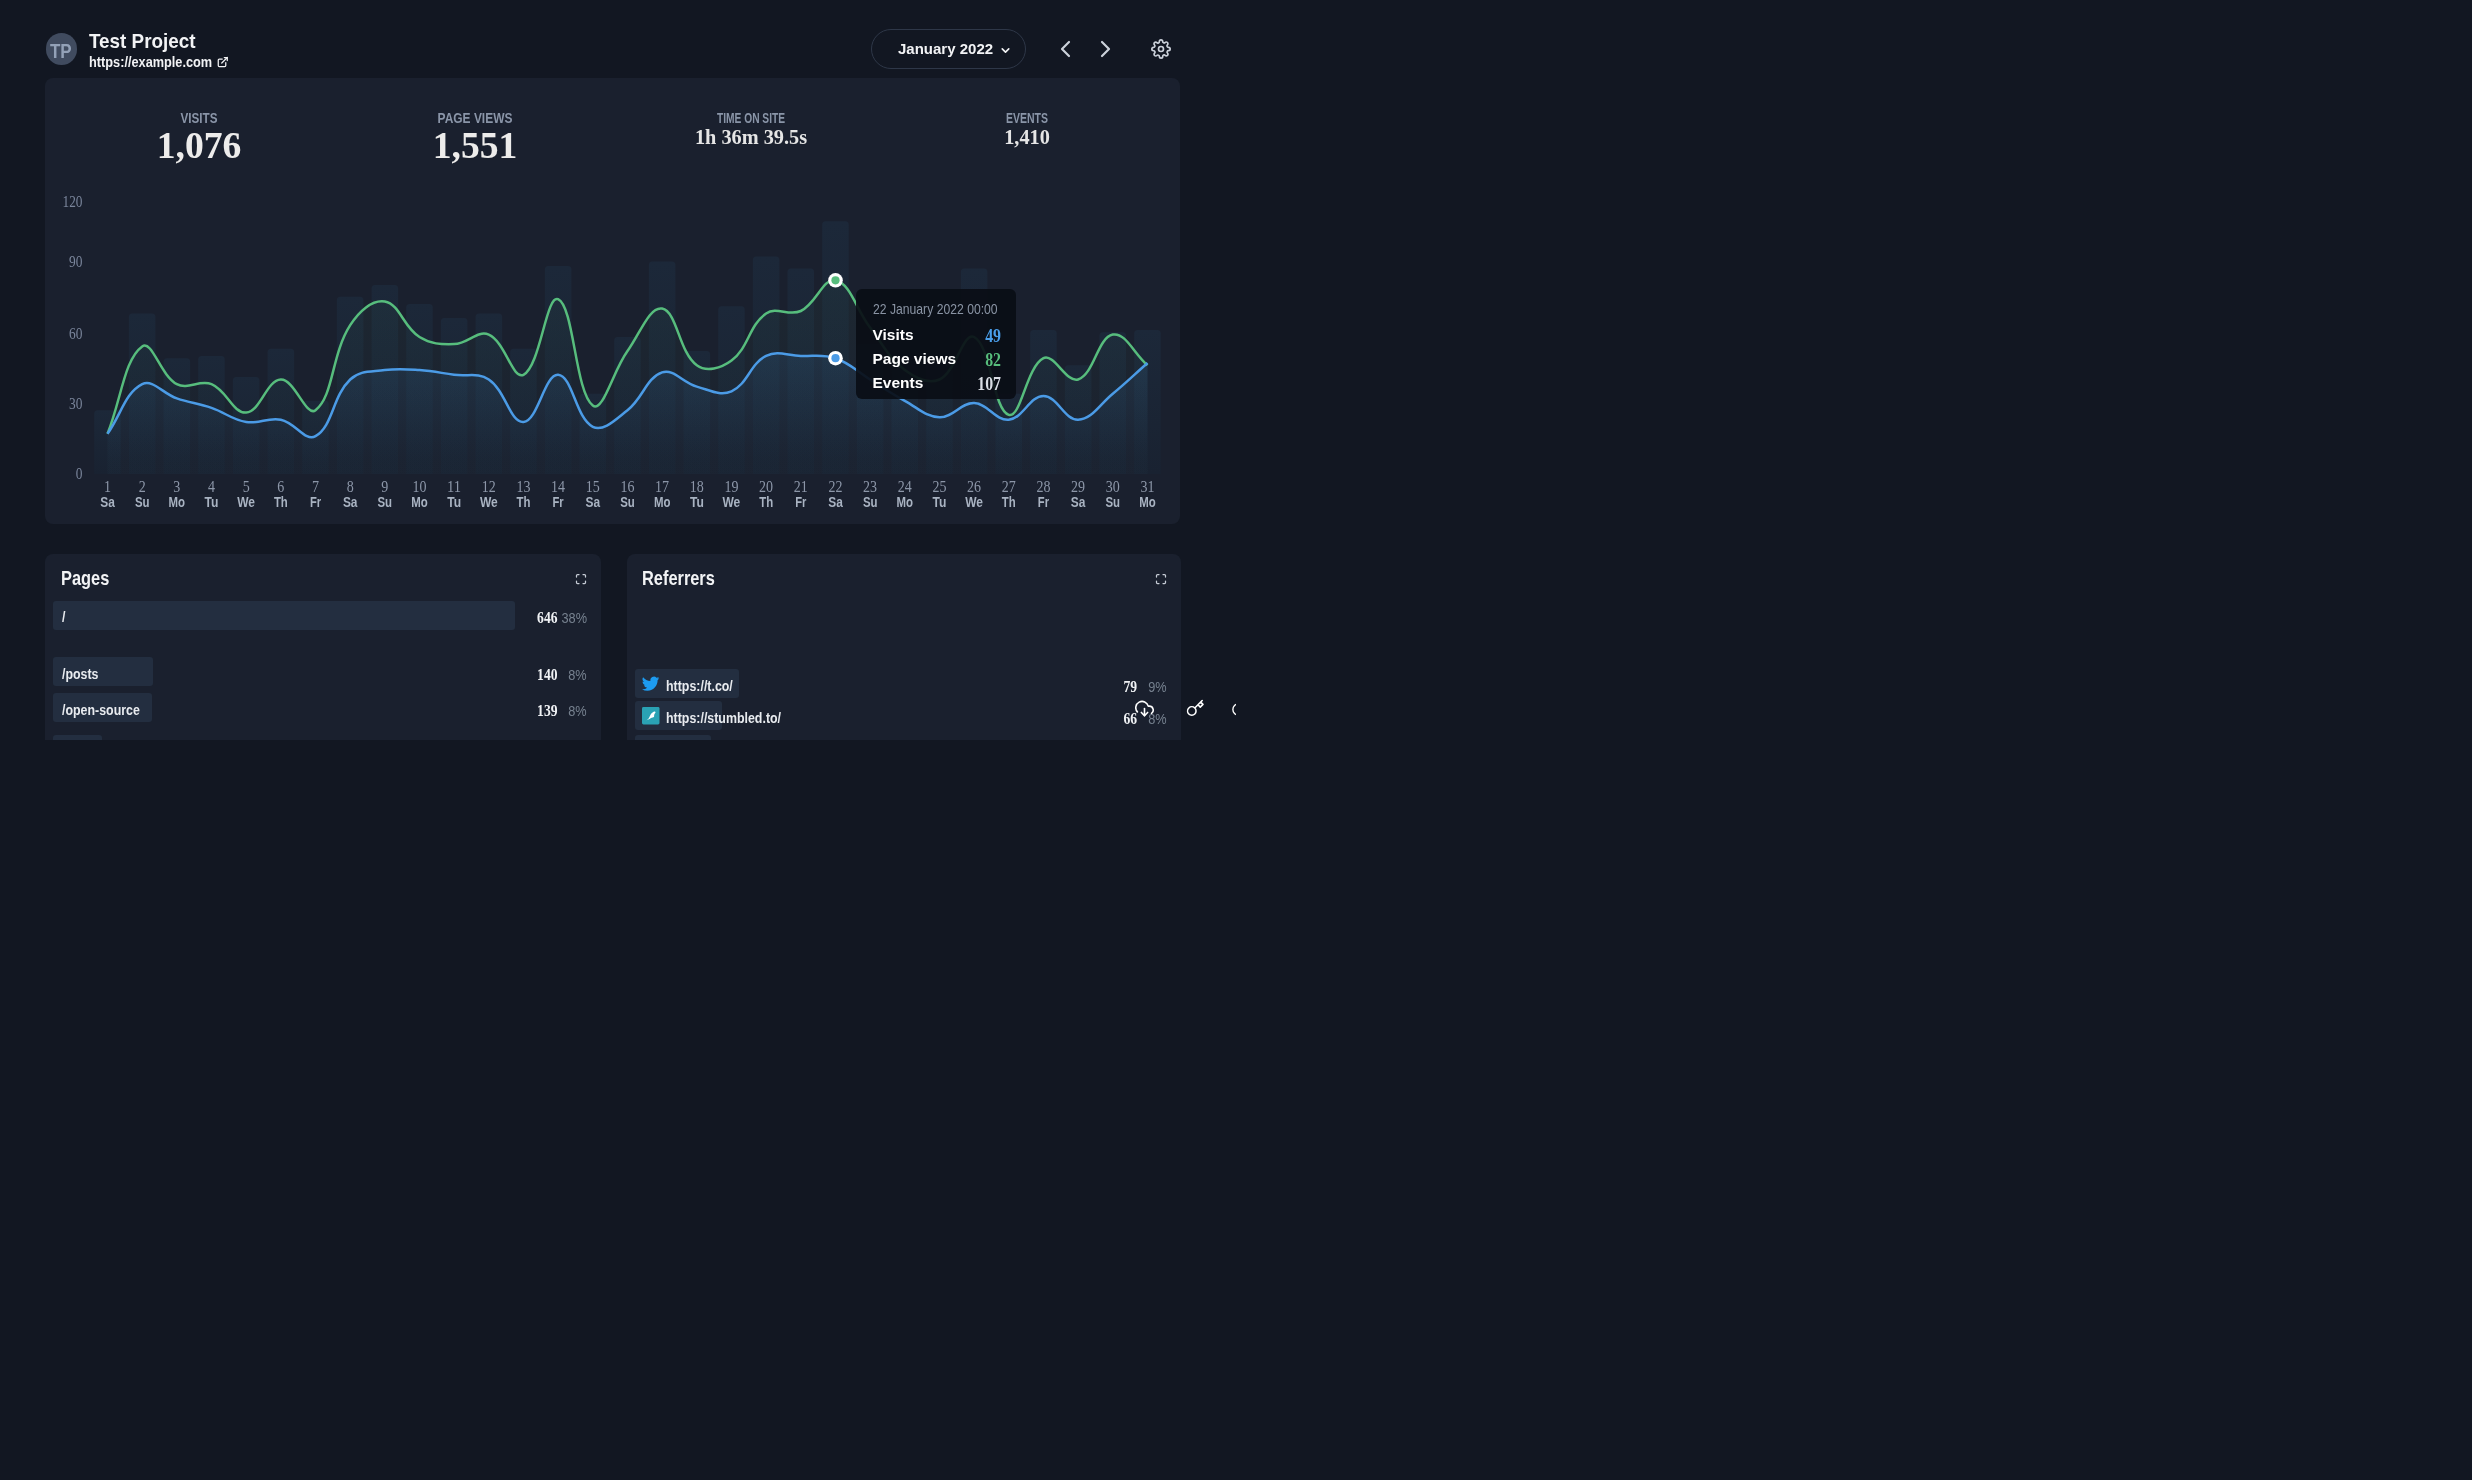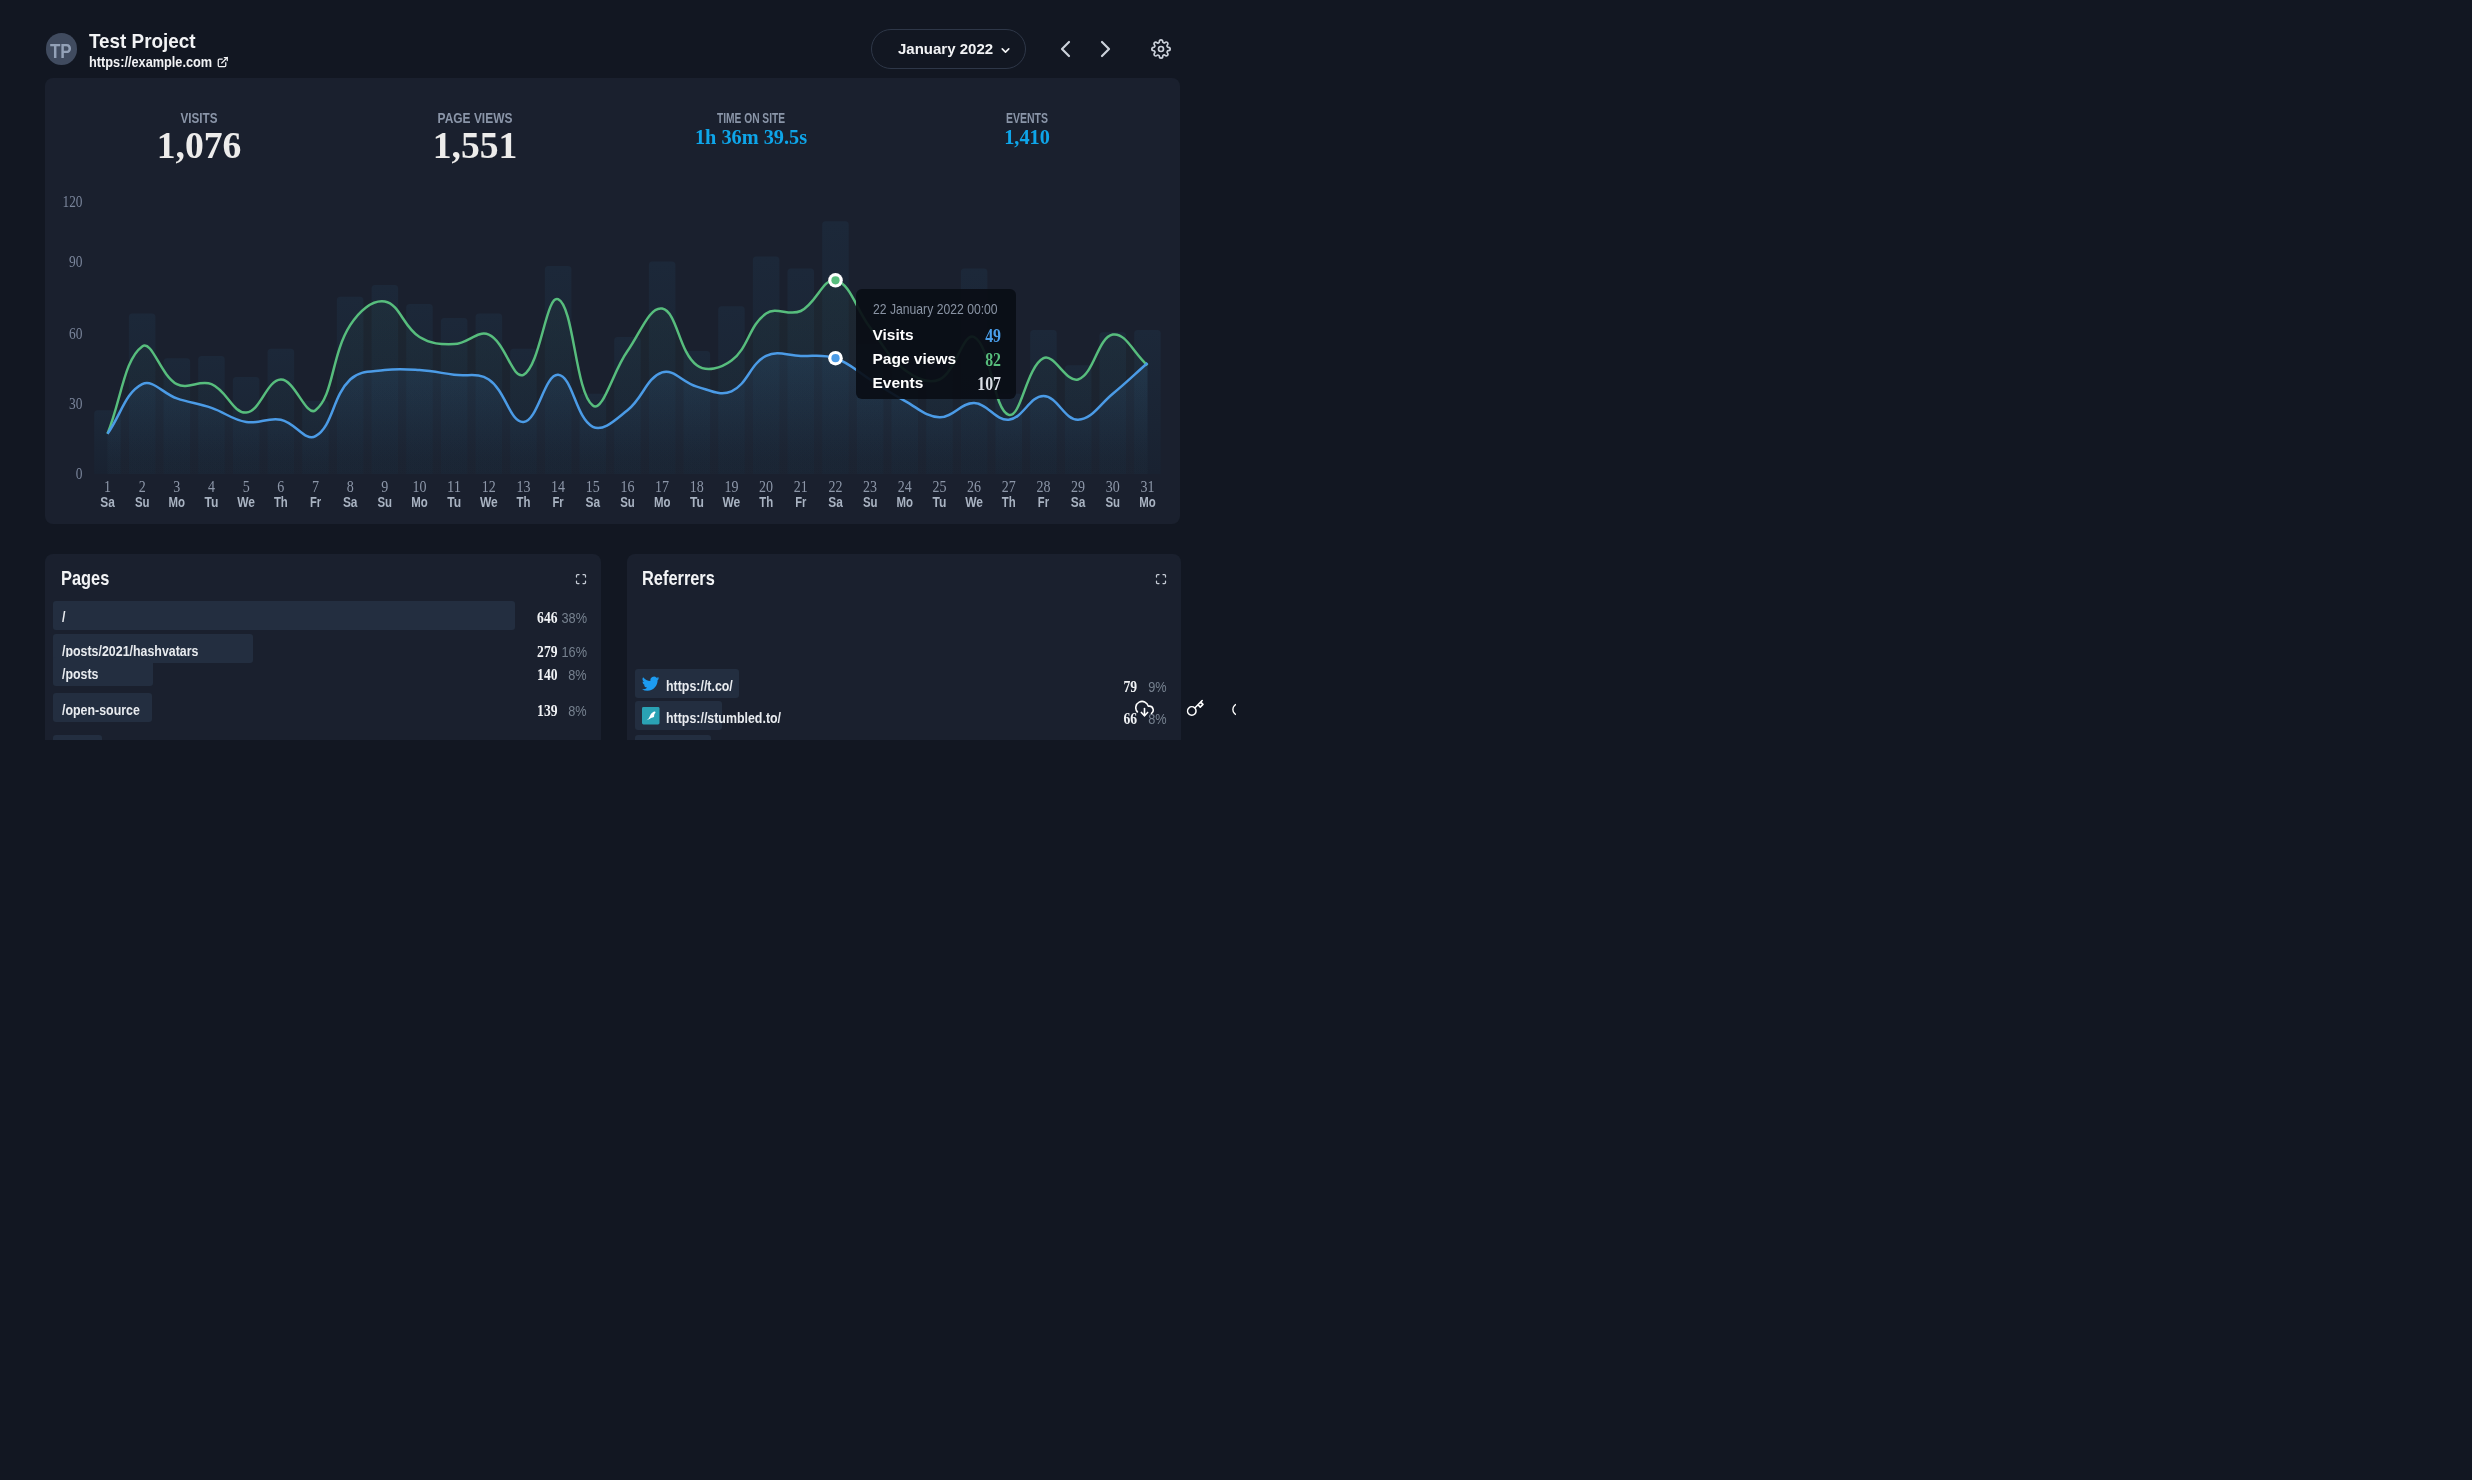--- a/index.html
+++ b/index.html
@@ -7,21 +7,21 @@
 
 .avatar{position:absolute;left:45.5px;top:33px;width:31.5px;height:31.5px;border-radius:50%;background:#404b5f;color:#93a1b7;font-weight:bold;font-size:20px;display:flex;align-items:center;justify-content:center}
 .avatar span{transform:translateY(2.5px) scaleX(0.85)}
 .h-title{position:absolute;left:88.5px;top:28.5px;font-size:20.5px;font-weight:bold;color:#f2f3f5;transform:scaleX(0.92);transform-origin:left top}
 .h-url{position:absolute;left:89px;top:53.5px;font-size:14px;font-weight:bold;color:#f2f3f5;transform:scaleX(0.91);transform-origin:left top}
 .h-url svg{vertical-align:-1px;margin-left:6px;transform:scaleX(1.1)}
 .pill{position:absolute;left:871px;top:29px;width:155px;height:40px;border:1.5px solid #2e3748;border-radius:20px;color:#f2f3f5;font-size:15px;font-weight:bold;line-height:37px;padding-left:26px}
 .pill svg{position:absolute;right:13px;top:14px}
 .mlab{position:absolute;width:260px;text-align:center;font-size:14.6px;font-weight:bold;color:#8a95a8;transform:scaleX(0.82);transform-origin:center top}
 .mval{position:absolute;width:260px;text-align:center;font-family:"Liberation Serif",serif;font-weight:bold;color:#edeceb;font-size:38.4px;line-height:1;transform:scaleX(0.98);transform-origin:center top}
-.mval2{position:absolute;width:260px;text-align:center;font-family:"Liberation Serif",serif;font-weight:bold;color:#0ea5e9;font-size:20.3px;line-height:1}
+.mval2{position:absolute;width:260px;text-align:center;font-family:"Liberation Serif",serif;font-weight:bold;color:#e5e5e5;font-size:20.3px;line-height:1}
 .ax{font-size:16px;fill:#79849a;font-family:"Liberation Serif",serif}
 .axd{font-size:16.5px;fill:#8c96a8;font-family:"Liberation Serif",serif}
 .axw{font-size:14px;font-weight:bold;fill:#a9b3c2;font-family:"Liberation Sans",sans-serif}
 
 .tip{position:absolute;left:856px;top:289px;width:160px;height:110px;background:rgba(10,14,22,0.93);border-radius:6px;padding:11.5px 15.5px 0 16.5px;white-space:nowrap}
 .tip .tt{font-size:14.5px;color:#8a94a4;transform:scaleX(0.84);transform-origin:left top;height:25px}
 .tip .tr{position:relative;height:24px;font-size:15.5px;font-weight:bold;color:#fff}
 .tip .tr .tv{position:absolute;right:0;top:0;font-family:"Liberation Serif",serif;font-size:18px;transform:scaleX(0.88);transform-origin:right top}
 
 .ptitle{position:absolute;font-size:21px;font-weight:bold;color:#f2f3f5;transform:scaleX(0.78);transform-origin:left top}
@@ -206,26 +206,20 @@
       <path d="M21 8V5a2 2 0 0 0-2-2h-3"></path>
       <path d="M16 21h3a2 2 0 0 0 2-2v-3"></path>
       <path d="M3 16v3a2 2 0 0 0 2 2h3"></path>
     </svg>
 <div class="row" style="top:46.5px">
 <div class="rbar" style="width:462.0px"></div>
 <div class="rlabel" style="left:9px">/</div>
 <div class="rval">646</div>
       <div class="rpct">38%</div>
     </div>
-<div class="row" style="top:80.1px">
-<div class="rbar" style="width:199.5px"></div>
-<div class="rlabel" style="left:9px">/posts/2021/hashvatars</div>
-<div class="rval">279</div>
-      <div class="rpct">16%</div>
-    </div>
 <div class="row" style="top:103px">
 <div class="rbar" style="width:100.0px"></div>
 <div class="rlabel" style="left:9px">/posts</div>
 <div class="rval">140</div>
       <div class="rpct">8%</div>
     </div>
 <div class="row" style="top:139px">
 <div class="rbar" style="width:99.4px"></div>
 <div class="rlabel" style="left:9px">/open-source</div>
 <div class="rval">139</div>

